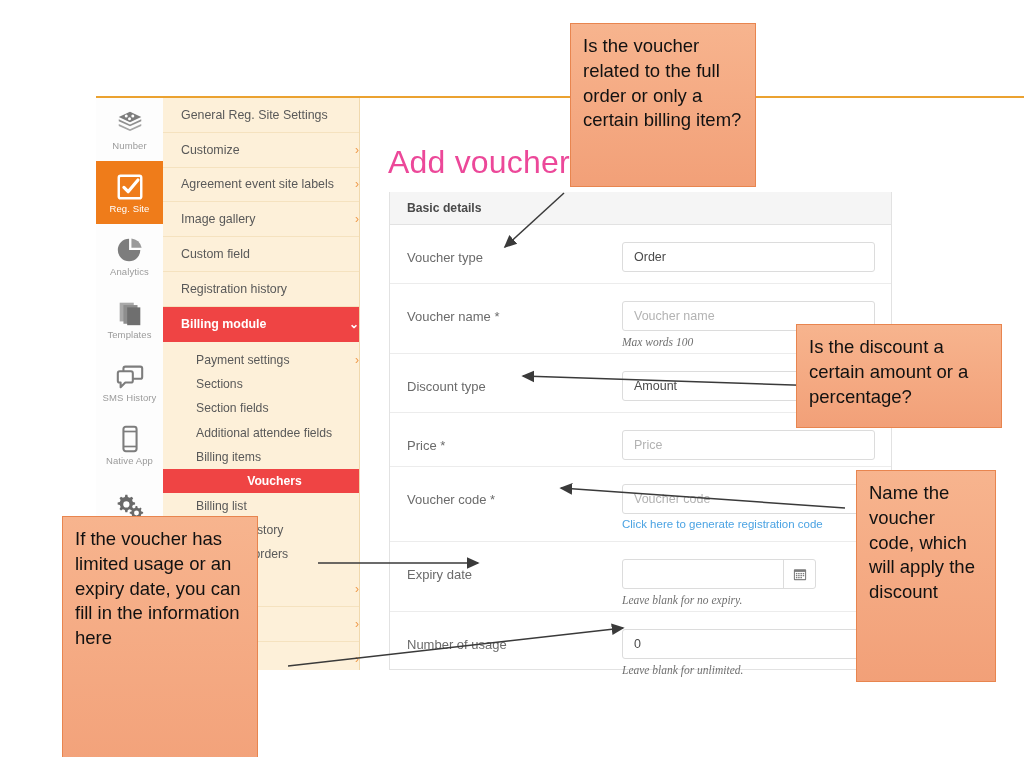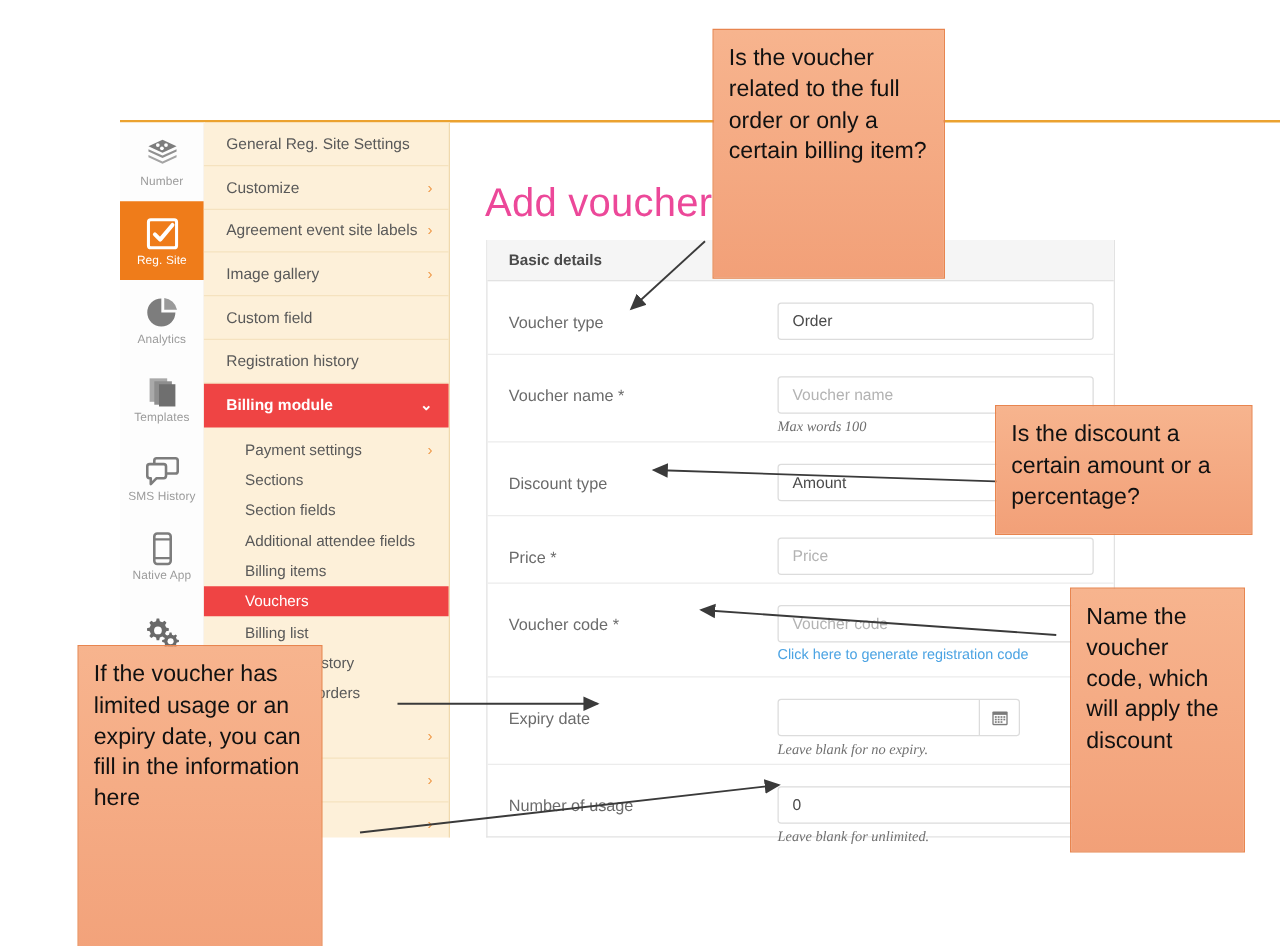--- a/index.html
+++ b/index.html
@@ -40,28 +40,28 @@
   .menu-col{
     position:absolute;left:163px;top:98px;width:196px;height:572px;
     background:#fdf0d9;
     border-right:1px solid #f0d9ae;
     overflow:hidden;
   }
   .menu-row{
     position:relative;box-sizing:border-box;
     height:34.8px;
     display:flex;align-items:center;
-    padding:0 13px 0 18px;
+    padding:0 0 0 18px;
     border-bottom:1px solid #f5e2bf;
     font-size:12.4px;color:#595959;
     white-space:nowrap;
   }
   .menu-row.sub{padding-left:33px;border-bottom:none;height:24.3px;font-size:12.2px;}
   .menu-row.hl{background:#ef4444;color:#ffffff;font-weight:bold;border-bottom:none;}
-  .menu-row.hl.sub{font-weight:normal;}
+  .menu-row.hl.sub{font-weight:bold;text-align:center;}
   .menu-row .lbl{flex:1;}
   .chev{
     font-size:12px;color:#ef9a4a;line-height:1;margin-left:6px;
   }
   .menu-row.hl .chev{color:#ffffff;}
   .spacer-row{height:6px;}
 
   
   .page-title{
     position:absolute;left:388px;top:123px;
@@ -115,21 +115,21 @@
   
   .callout{
     position:absolute;box-sizing:border-box;
     background:linear-gradient(180deg,#f7b48e 0%,#f2a078 100%);
     border:1px solid #e8854f;
     color:#111111;
     font-size:18.5px;line-height:1.34;
     padding:10px 12px 8px 12px;
     z-index:40;
   }
-  .callout.c1{left:570px;top:23px;width:186px;height:200px;}
+  .callout.c1{left:570px;top:23px;width:186px;height:164px;}
   .callout.c2{left:796px;top:324px;width:206px;height:104px;}
   .callout.c3{left:856px;top:470px;width:140px;height:212px;}
   .callout.c4{left:62px;top:516px;width:196px;height:276px;}
 
   
   .arrows{position:absolute;left:0;top:0;width:1024px;height:757px;z-index:30;pointer-events:none;}
 </style>
 </head>
 <body>
 

